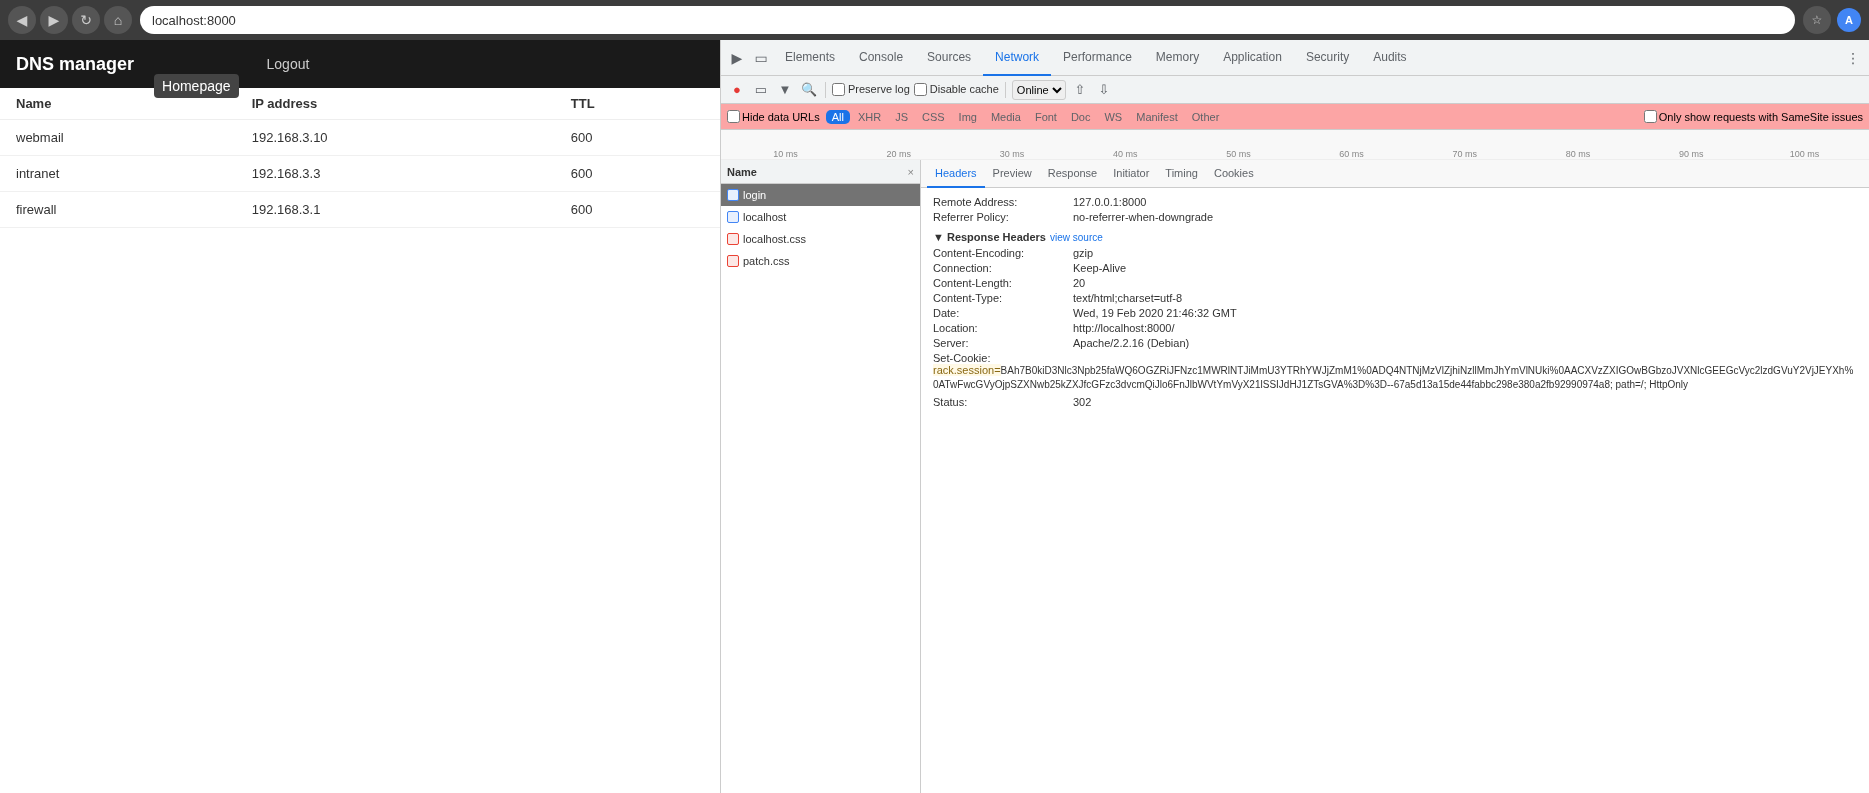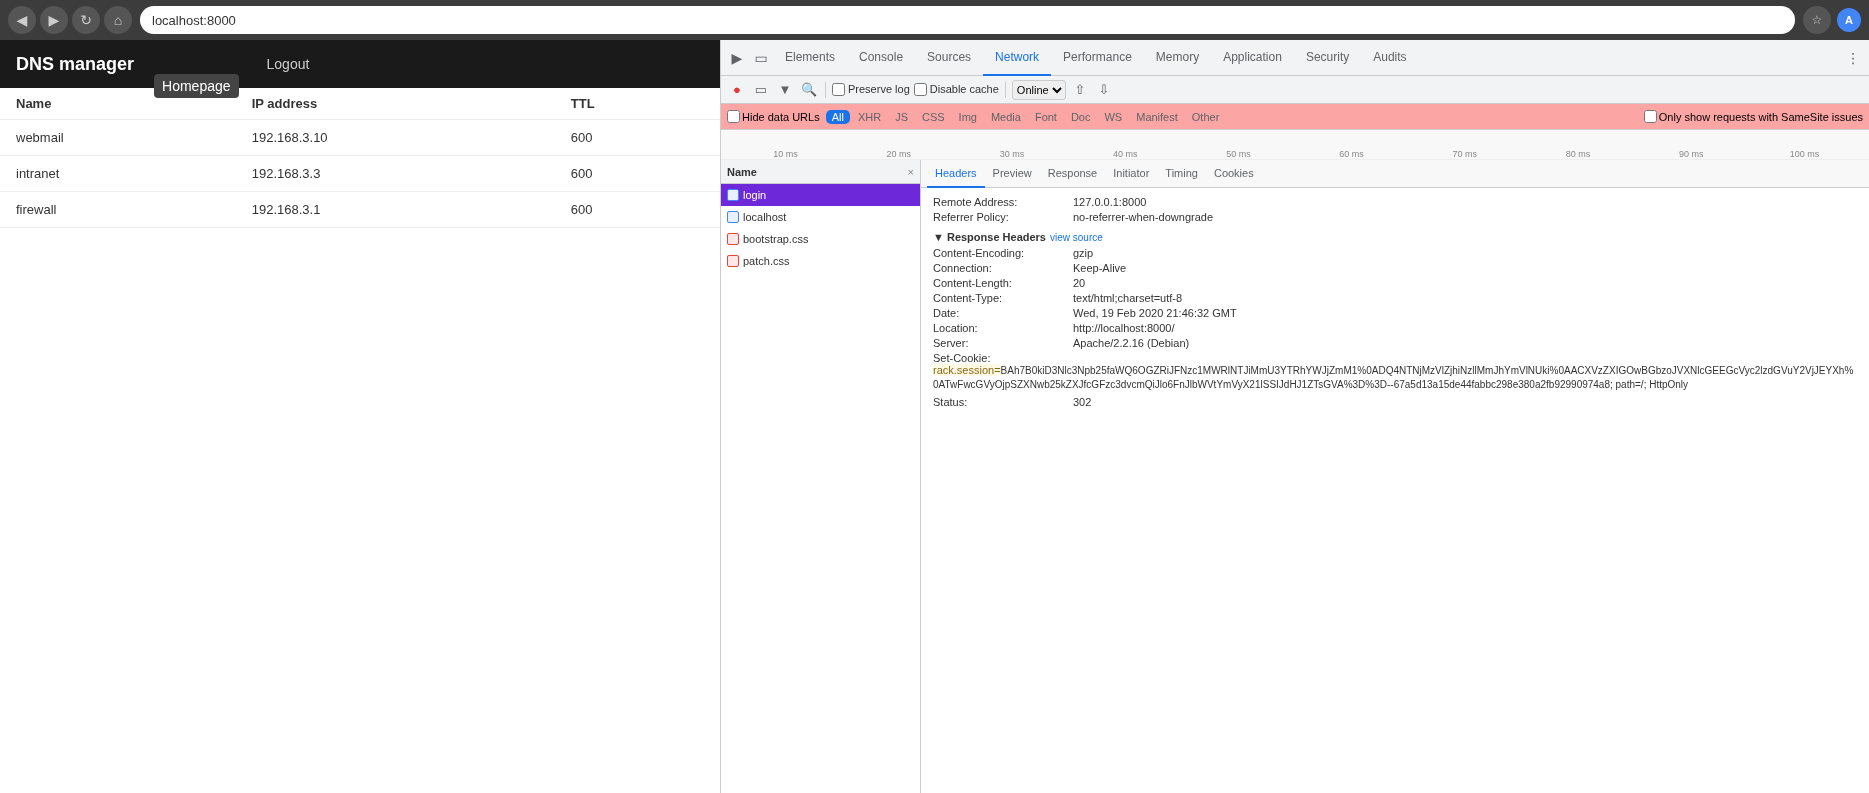--- a/index.html
+++ b/index.html
@@ -62,21 +62,21 @@
     
     .network-split { display: flex; flex: 1; overflow: hidden; }
 
     
     .network-list { width: 200px; flex-shrink: 0; display: flex; flex-direction: column; border-right: 1px solid #ccc; overflow: hidden; }
     .network-list-header { display: flex; align-items: center; height: 24px; background: #f1f3f4; border-bottom: 1px solid #ccc; padding: 0 6px; }
     .network-list-header-name { font-size: 11px; font-weight: bold; color: #333; flex: 1; }
     .network-list-close { font-size: 11px; color: #888; cursor: pointer; }
     .network-list-items { flex: 1; overflow-y: auto; }
     .network-list-item { display: flex; align-items: center; height: 22px; padding: 0 6px; cursor: pointer; font-size: 11px; color: #333; gap: 4px; }
-    .network-list-item.selected { background: #6d28d9; color: white; }
+    .network-list-item.selected { background: #737373; color: white; }
     .network-item-icon { width: 12px; height: 12px; border: 1px solid #aaa; border-radius: 2px; flex-shrink: 0; }
     .network-item-icon.doc { background: #e8f0fe; border-color: #4285f4; }
     .network-item-icon.css { background: #fce8e6; border-color: #ea4335; }
 
     
     .headers-panel { flex: 1; overflow-y: auto; font-size: 11px; }
     .headers-tabs { display: flex; align-items: center; border-bottom: 1px solid #ccc; background: #f8f8f8; height: 28px; padding: 0 6px; }
     .headers-tab { padding: 0 8px; height: 28px; display: flex; align-items: center; font-size: 11px; color: #5f6368; cursor: pointer; border-bottom: 2px solid transparent; }
     .headers-tab.active { color: #1a73e8; border-bottom-color: #1a73e8; }
     .headers-content { padding: 8px 12px; }
@@ -240,21 +240,21 @@
             <div class="network-list-item selected">
               <span class="network-item-icon doc"></span>
               <span>login</span>
             </div>
             <div class="network-list-item">
               <span class="network-item-icon doc"></span>
               <span>localhost</span>
             </div>
             <div class="network-list-item">
               <span class="network-item-icon css"></span>
-              <span>bootstrap.css</span>
+              <span>localhost.css</span>
             </div>
             <div class="network-list-item">
               <span class="network-item-icon css"></span>
               <span>patch.css</span>
             </div>
           </div>
       </div>
 
       <div class="headers-panel">
         <div class="headers-tabs" id="headers-tab-list">

